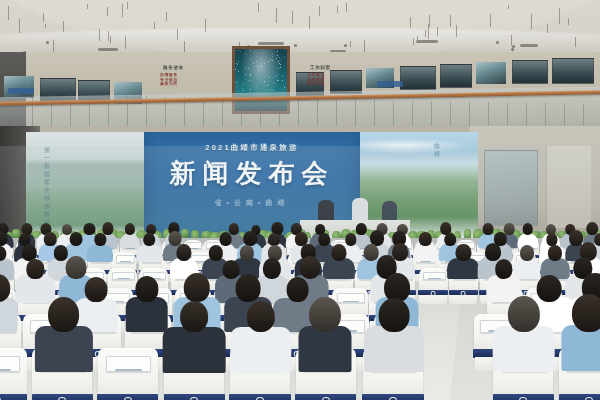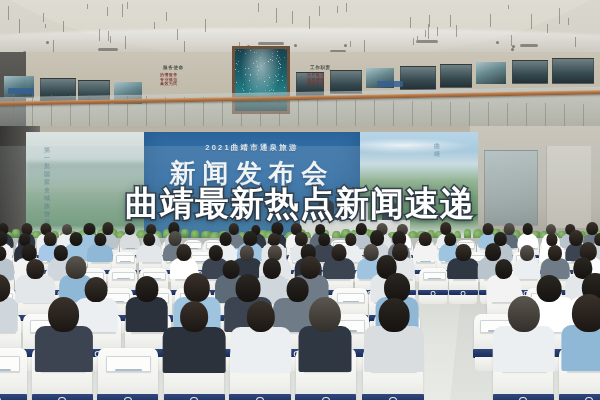--- a/index.html
+++ b/index.html
@@ -2135,15 +2135,14 @@
         <div class="head hair-long" style="top:0;width:34.2px;height:38.3px;"></div>
       </div>
     </div>
 
   <div class="bottle" style="left:302px;top:366px;"></div>
   <div class="bottle" style="left:525px;top:286px;width:7px;height:15px;"></div>
 
   <div class="haze"></div>
   <div class="grade"></div>
 
-  <div class="overlay-title">曲靖最新热点新闻速递</div>
 
 </div>
 
 </body></html>

